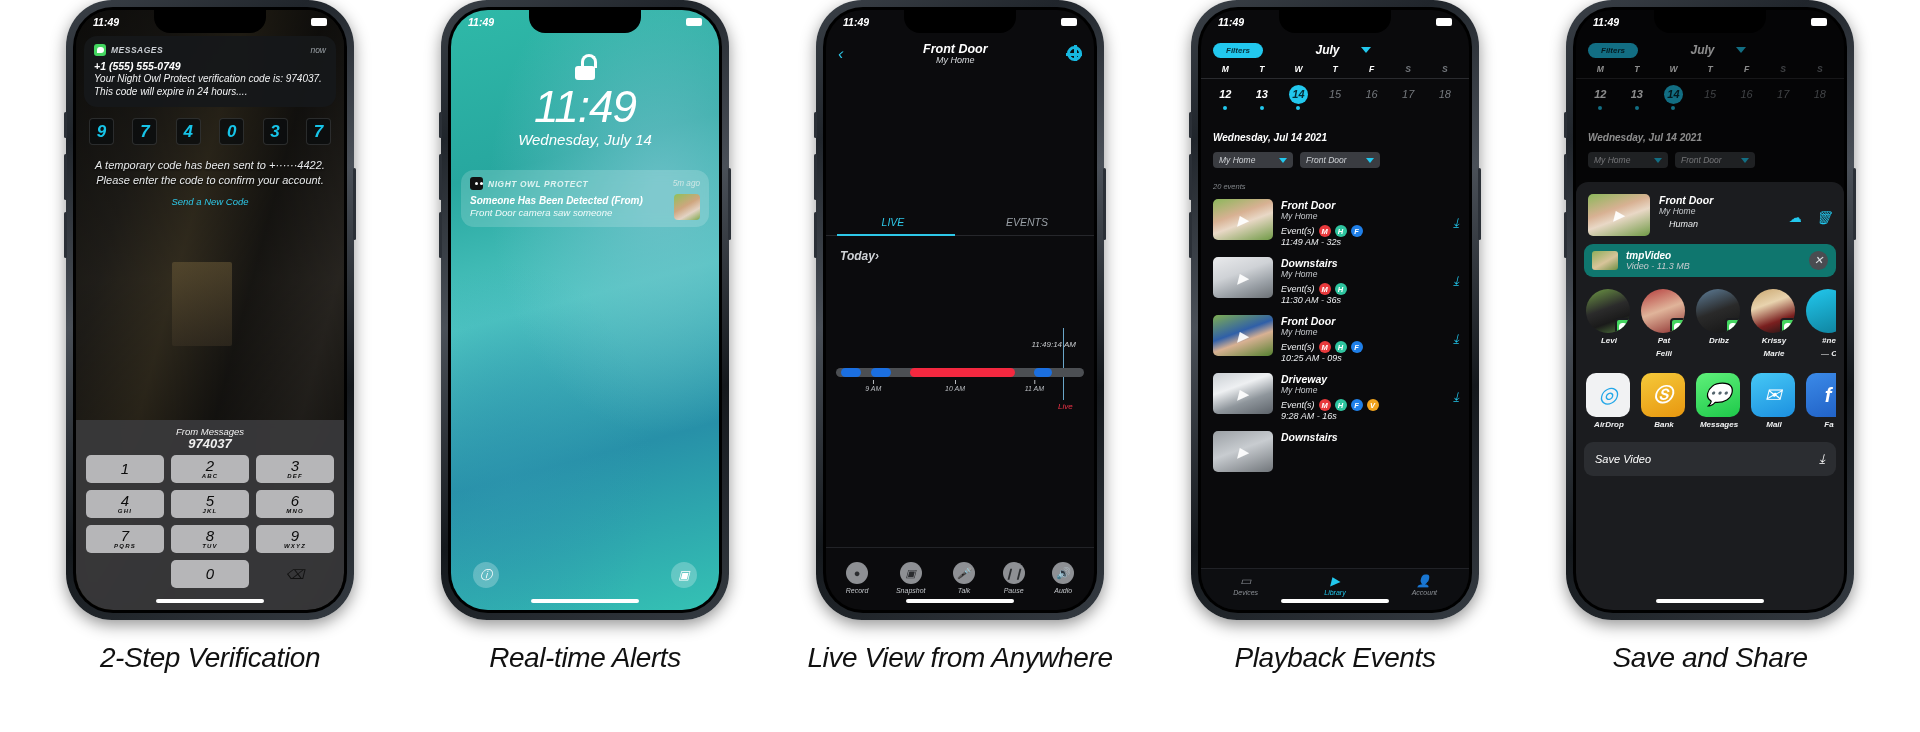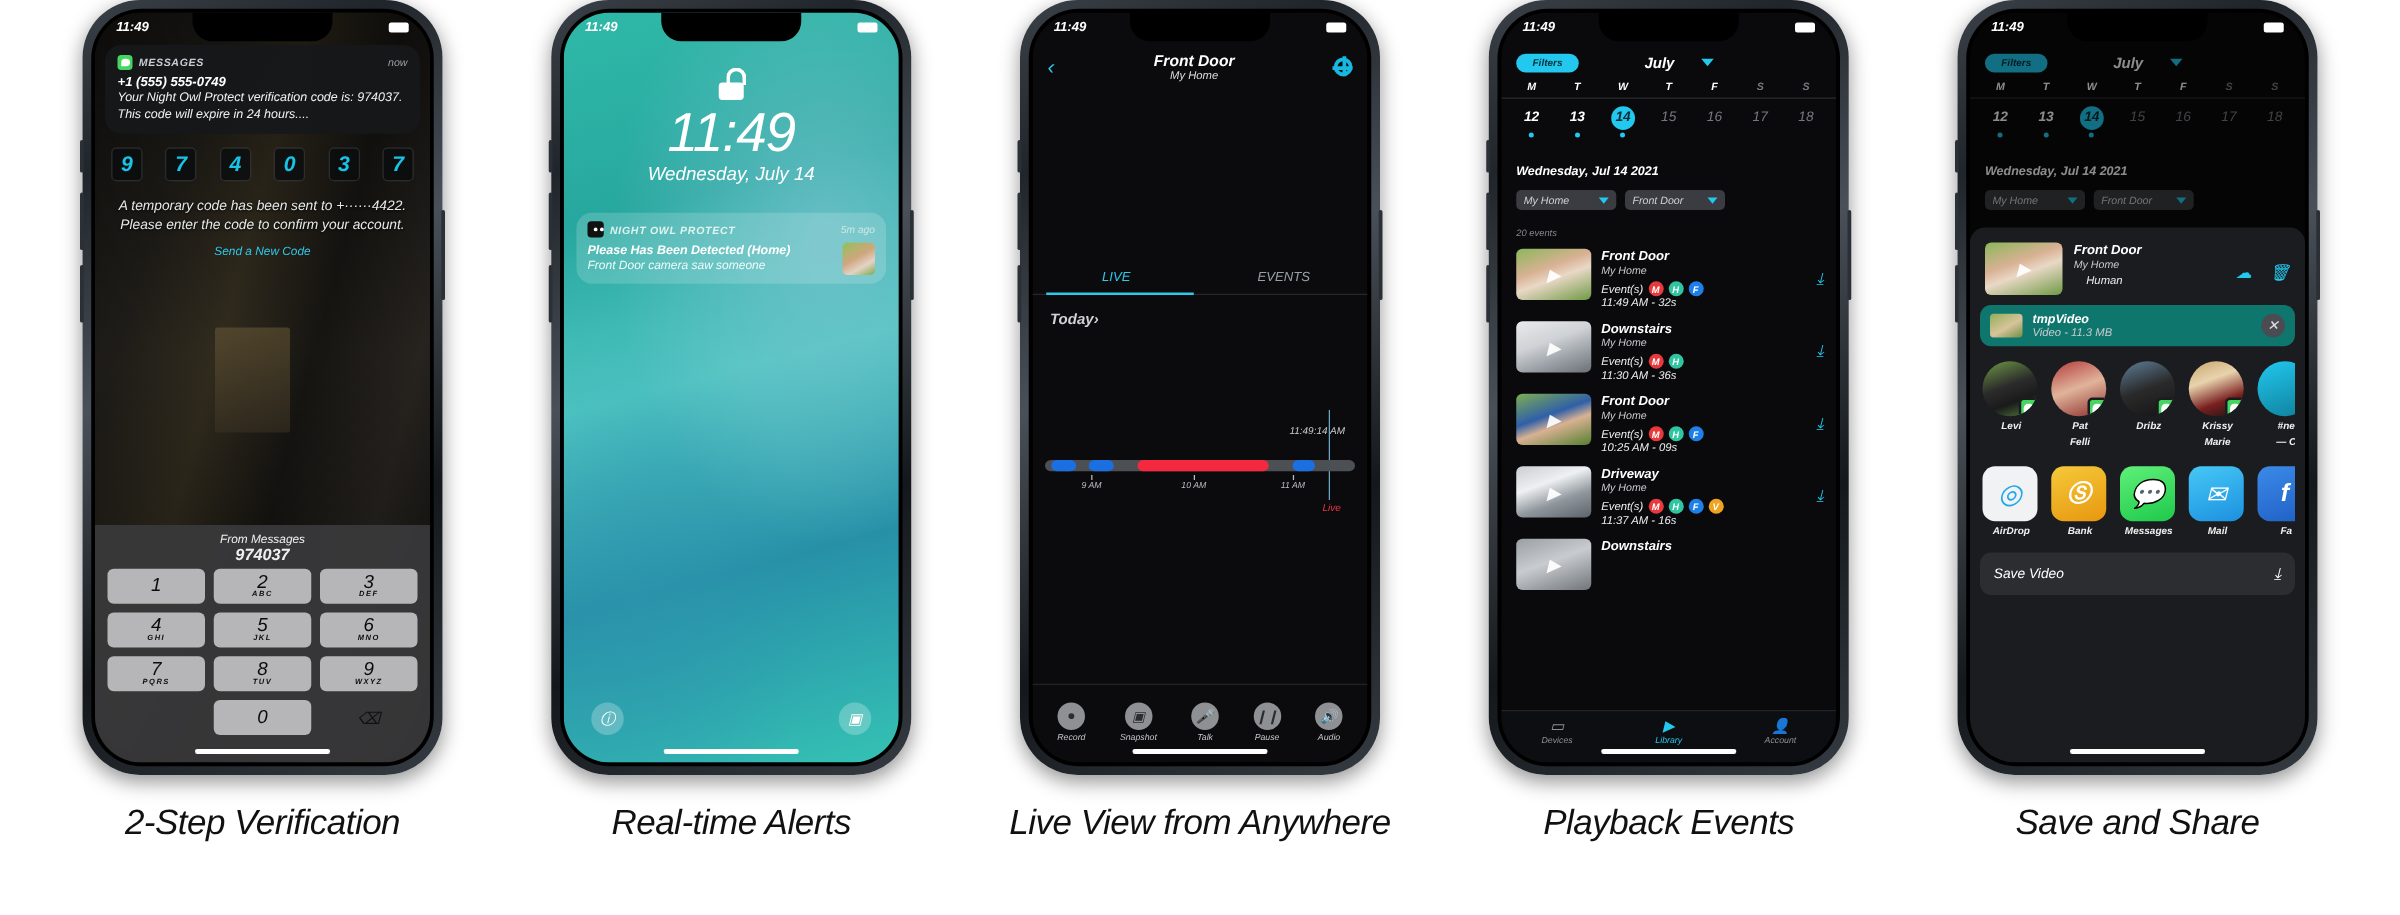--- a/index.html
+++ b/index.html
@@ -382,21 +382,21 @@
 
           <div class="alert">
             <div class="alerthead">
               <span class="owlico">
                   <i class="e"></i>
                 </span>
               <span class="alertapp">NIGHT OWL PROTECT</span>
               <span class="alertago">5m ago</span>
             </div>
             <div class="alertbody">
-              <div class="alerttitle">Please Has Been Detected (Home)</div>
+              <div class="alerttitle">Someone Has Been Detected (From)</div>
               <div class="alertsub">Front Door camera saw someone</div>
             </div>
             <div class="alertthumb"></div>
           </div>
 
           <div class="p2bottom">
             <div class="circbtn">ⓘ</div>
             <div class="circbtn">▣</div>
           </div>
           <div class="homebar"></div>
@@ -606,21 +606,21 @@
                 <div class="evinfo">
                   <div class="evname">Driveway</div>
                   <div class="evloc">My Home</div>
                   <div class="evmeta">
                     <span class="lbl">Event(s)</span>
                     <span class="badge" style="background:#e8393c">M</span>
                     <span class="badge" style="background:#2fc5a0">H</span>
                     <span class="badge" style="background:#1f7fe8">F</span>
                     <span class="badge" style="background:#f0a31e">V</span>
                   </div>
-                  <div class="evtime">11:37 AM - 16s</div>
+                  <div class="evtime">9:28 AM - 16s</div>
                 </div>
                 <div class="dlico">⤓</div>
               </div>
 
               <div class="evrow">
                 <div class="evthumb" style="background:linear-gradient(160deg,#9a9fa4 0%,#c8ccd0 45%,#70757a 100%);">
                     <span class="pl">▶</span>
                   </div>
                 <div class="evinfo">
                   <div class="evname">Downstairs</div>

